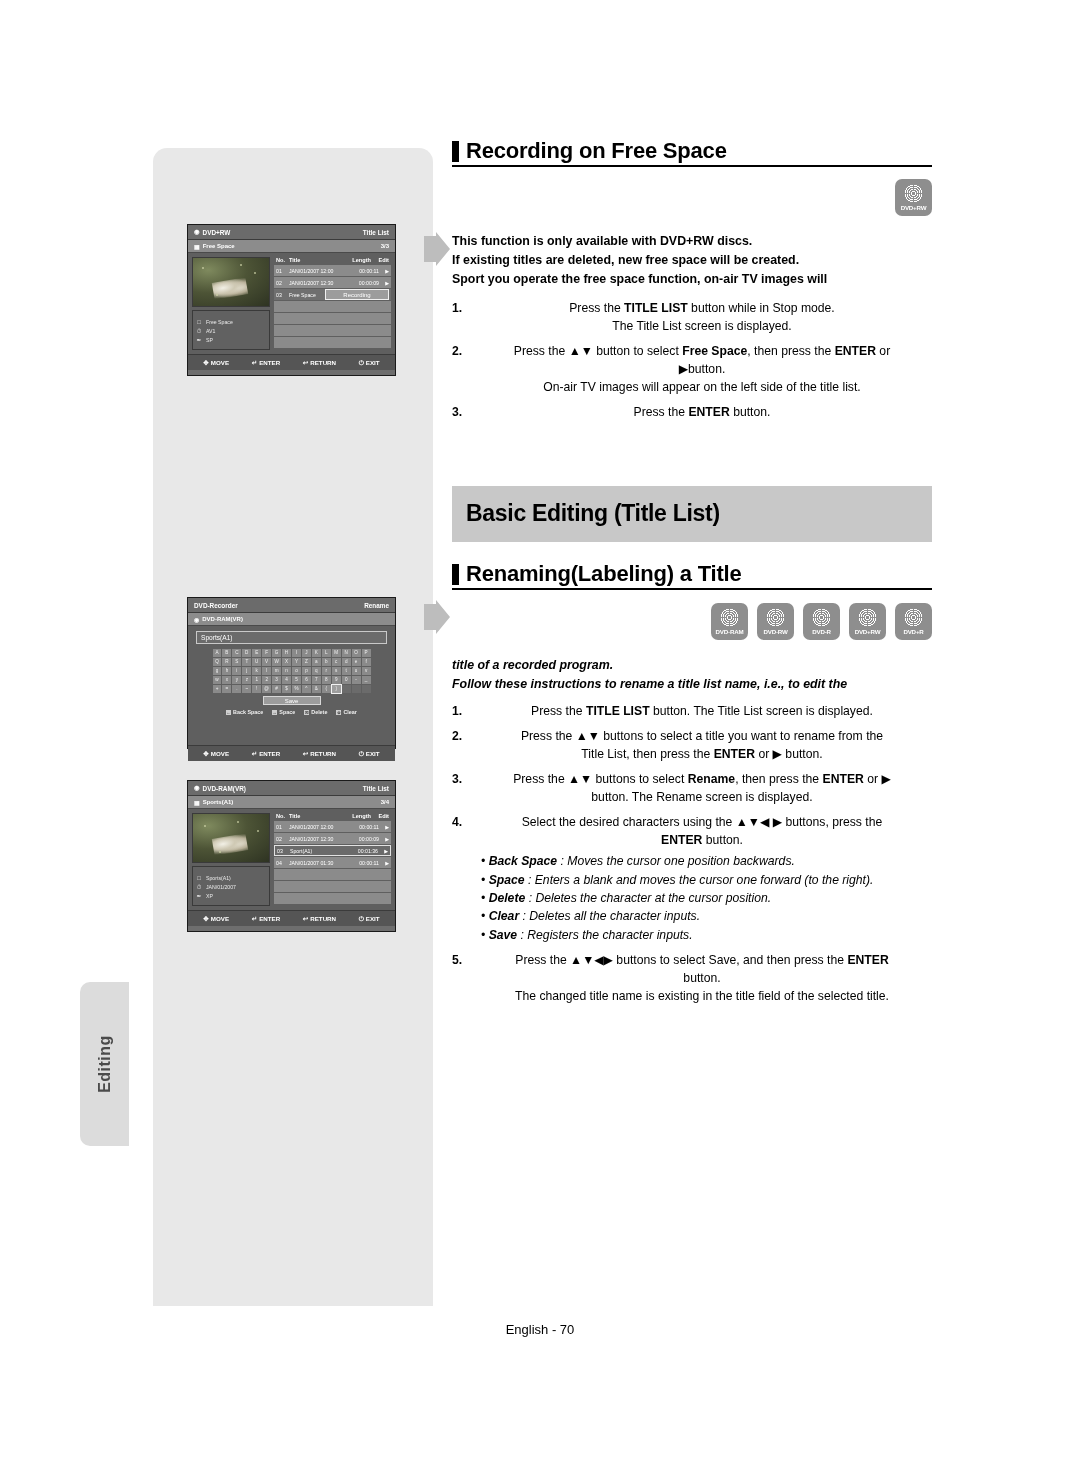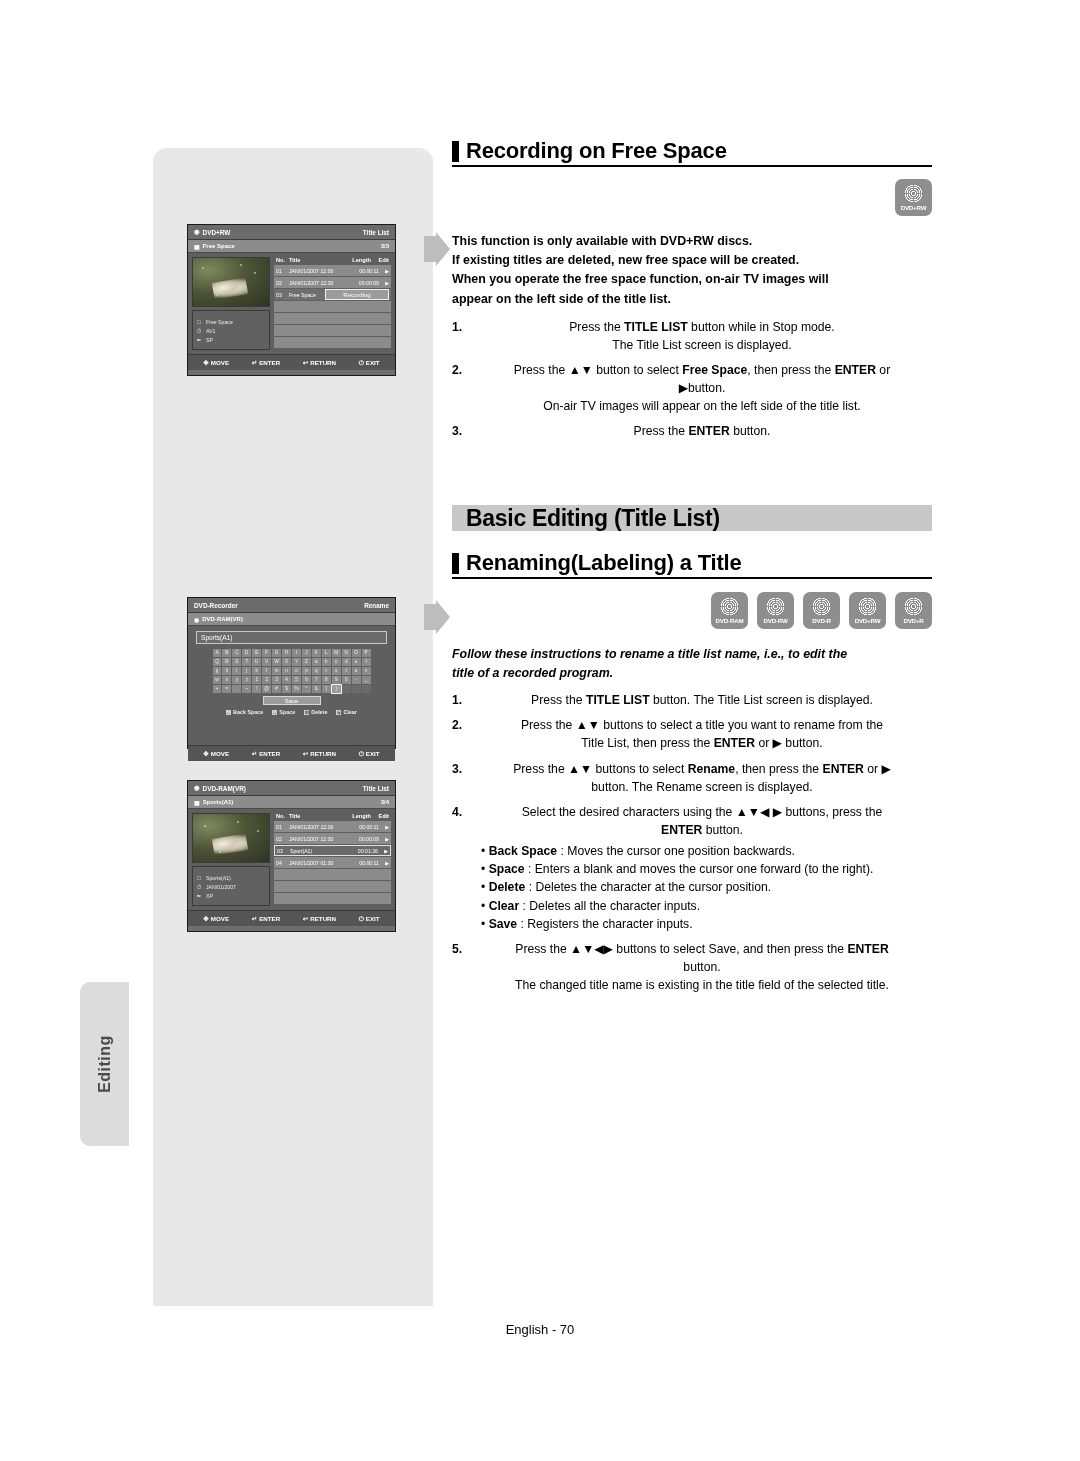--- a/index.html
+++ b/index.html
@@ -182,21 +182,21 @@
   .content{ position:absolute; left:452px; top:140px; width:480px; }
 
   .sec-head{
     display:flex; align-items:flex-end; gap:7px;
     border-bottom:2px solid #000; padding-bottom:3px;
   }
   .sec-bar{ width:7px; height:21px; background:#000; flex:0 0 auto; }
   .sec-title{ font-size:22px; font-weight:bold; letter-spacing:-.2px; line-height:1; }
 
   .banner{
-    background:#c8c8c8; height:26px; display:flex; align-items:center;
+    background:#c8c8c8; height:56px; display:flex; align-items:center;
     padding-left:14px; font-size:23px; font-weight:bold; letter-spacing:-.3px;
   }
 
   .disc-badges{ display:flex; gap:9px; justify-content:flex-end; margin-top:13px; }
   .badge{
     width:37px; height:37px; border-radius:7px; background:#8e8e8e;
     display:flex; flex-direction:column; align-items:center; justify-content:center;
     gap:1px;
   }
   .badge .disc{
@@ -222,21 +222,21 @@
   }
   ol.steps{ list-style:none; margin:9px 0 0 0; padding:0; }
   ol.steps > li{
     font-size:12.2px; line-height:1.48; margin-bottom:7px;
     padding-left:20px; position:relative;
   }
   ol.steps > li .num{
     position:absolute; left:0; top:0; font-weight:bold;
   }
   ol.steps > li .sub{ display:block;text-align:center; }
-  ul.bullets{ list-style:none; margin:3px 0 2px 0; padding:0 0 0 9px; }
+  ul.bullets{ list-style:none; margin:3px 0 2px 0; padding:0 0 0 9px;font-style:italic; }
   ul.bullets li{ font-size:12.2px; line-height:1.5; }
   b{ font-weight:bold; }
 
   .footer-page{
     position:absolute; left:0; top:1322px; width:1080px;
     text-align:center; font-size:13px;
   }
 </style>
 </head>
 <body>
@@ -581,22 +581,21 @@
   <div class="disc-badges" style="margin-top:12px;">
     <div class="badge">
       <span class="disc"></span>
       <span class="lbl">DVD+RW</span>
     </div>
   </div>
 
   <div class="lead" id="lead1">
       <div>This function is only available with DVD+RW discs.</div>
       <div>If existing titles are deleted, new free space will be created.</div>
-      <div>When you operate the free space function, on-air TV images will</div>
-      <div>appear on the left side of the title list.</div>
+      <div>Sport you operate the free space function, on-air TV images will</div>
     </div>
   <ol class="steps" id="steps1">
       <li>
         <span class="num">1.</span>
         <span class="sub">Press the <b>TITLE LIST</b> button while in Stop mode.</span>
         <span class="sub">The Title List screen is displayed.</span>
       </li>
       <li>
         <span class="num">2.</span>
         <span class="sub">Press the ▲▼ button to select <b>Free Space</b>, then press the <b>ENTER</b> or</span>
@@ -639,22 +638,22 @@
         <span class="disc"></span>
         <span class="lbl">DVD+RW</span>
       </div>
       <div class="badge">
         <span class="disc"></span>
         <span class="lbl">DVD+R</span>
       </div>
     </div>
 
   <div class="lead-italic" id="lead2" style="margin-top:16px;">
+      <div>title of a recorded program.</div>
       <div>Follow these instructions to rename a title list name, i.e., to edit the</div>
-      <div>title of a recorded program.</div>
     </div>
   <ol class="steps" id="steps2">
       <li>
         <span class="num">1.</span>
         <span class="sub">Press the <b>TITLE LIST</b> button. The Title List screen is displayed.</span>
       </li>
       <li>
         <span class="num">2.</span>
         <span class="sub">Press the ▲▼ buttons to select a title you want to rename from the</span>
         <span class="sub">Title List, then press the <b>ENTER</b> or ▶ button.</span>

